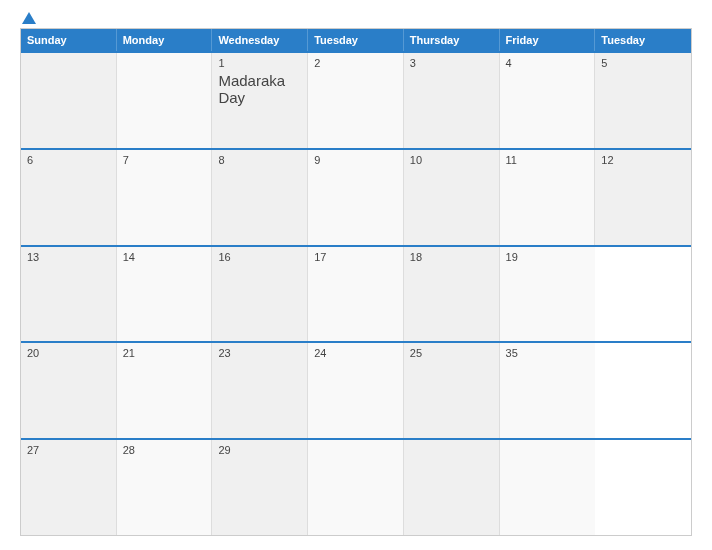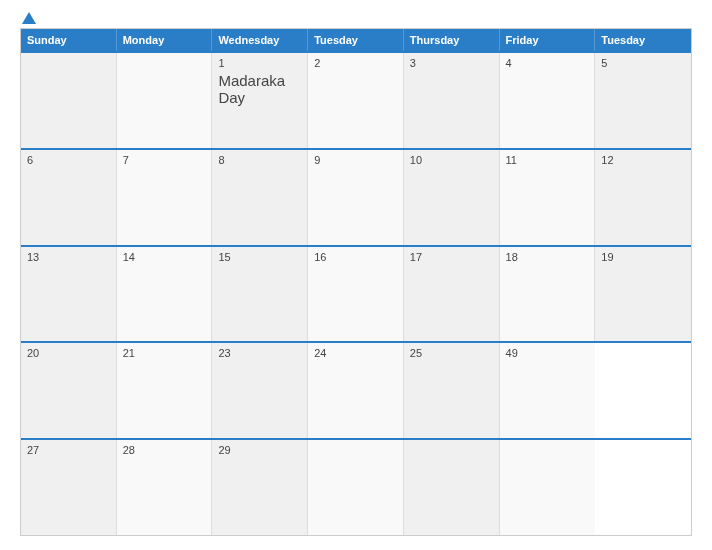--- a/index.html
+++ b/index.html
@@ -215,23 +215,20 @@
           </div>
         </div>
         <div class="week-row">
           <div class="day-cell">
             <span class="day-num">13</span>
           </div>
           <div class="day-cell">
             <span class="day-num">14</span>
           </div>
           <div class="day-cell">
-            <span class="day-num">15</span>
-          </div>
-          <div class="day-cell">
             <span class="day-num">16</span>
           </div>
           <div class="day-cell">
             <span class="day-num">17</span>
           </div>
           <div class="day-cell">
             <span class="day-num">18</span>
           </div>
           <div class="day-cell">
             <span class="day-num">19</span>
@@ -247,21 +244,21 @@
           <div class="day-cell">
             <span class="day-num">23</span>
           </div>
           <div class="day-cell">
             <span class="day-num">24</span>
           </div>
           <div class="day-cell">
             <span class="day-num">25</span>
           </div>
           <div class="day-cell">
-            <span class="day-num">49</span>
+            <span class="day-num">35</span>
           </div>
         </div>
         <div class="week-row">
           <div class="day-cell">
             <span class="day-num">27</span>
           </div>
           <div class="day-cell">
             <span class="day-num">28</span>
           </div>
           <div class="day-cell">

